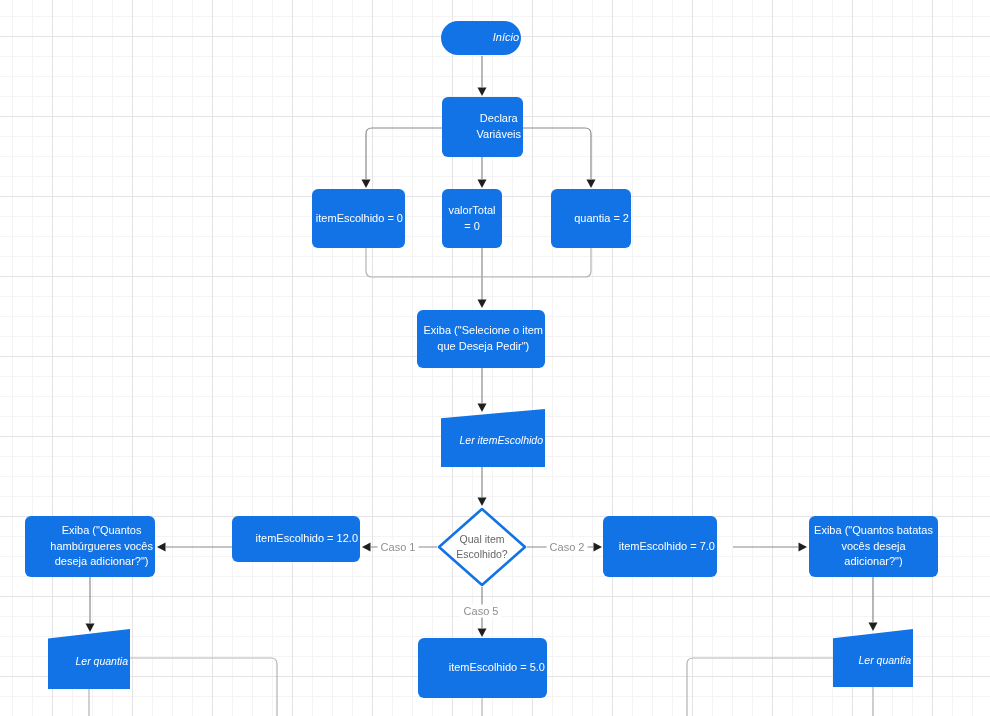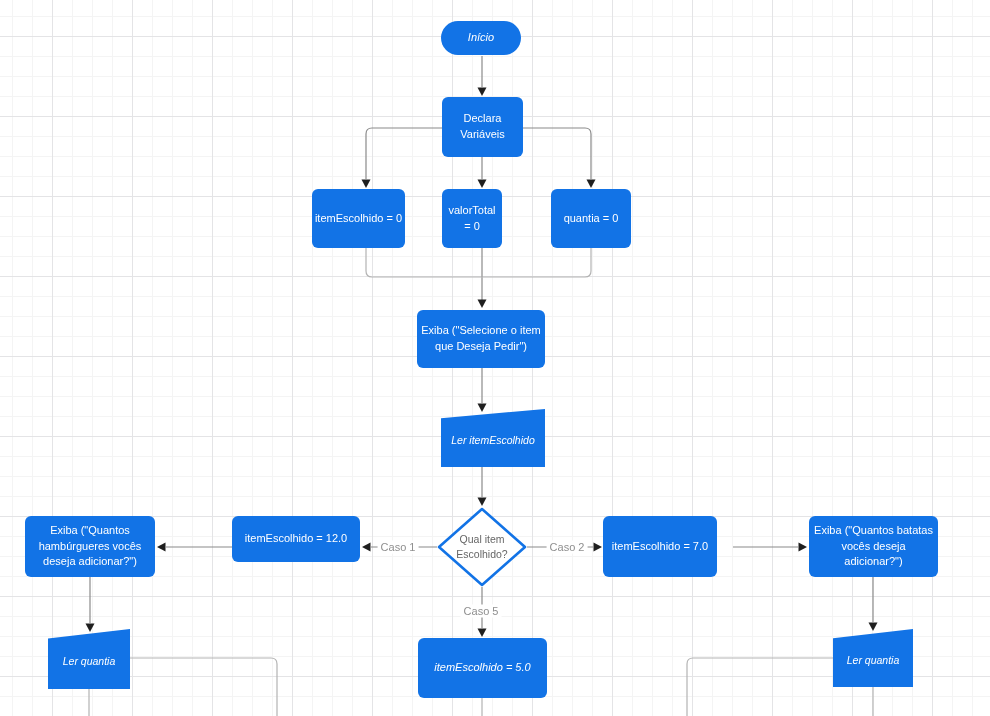--- a/index.html
+++ b/index.html
@@ -34,21 +34,21 @@
   }
   svg.edges{position:absolute;left:0;top:0;width:990px;height:716px;pointer-events:none;}
   svg.edges .ln{fill:none;stroke:var(--edge-line);stroke-width:1.2;}
   svg.edges .lt{stroke:var(--edge-line-light);}
   svg.edges .ah{fill:var(--arrowhead);stroke:none;}
   .node{
     position:absolute;
     background:var(--node-fill);
     color:var(--node-text);
     border-radius:6px;
-    display:flex;align-items:center;justify-content:center;
+    display:flex;align-items:center;justify-content:flex-end;
     text-align:center;
     font-size:11px;line-height:1.45;
     white-space:pre-line;
     padding:2px;box-sizing:border-box;
   }
   .node.pill{border-radius:17px;}
   .node.italic{font-style:italic;}
   .node.manual{
     border-radius:0;
     clip-path:polygon(0% 16%, 100% 0%, 100% 100%, 0% 100%);
@@ -165,21 +165,21 @@
 
   <div class="node" style="left:312px;top:189px;width:93px;height:59px;">
     <span>itemEscolhido = 0</span>
   </div>
 
   <div class="node" style="left:442px;top:189px;width:60px;height:59px;">
     <span>valorTotal = 0</span>
   </div>
 
   <div class="node" style="left:551px;top:189px;width:80px;height:59px;">
-    <span>quantia = 0</span>
+    <span>quantia = 2</span>
   </div>
 
   <div class="node" style="left:417px;top:310px;width:128px;height:58px;">
     <span>Exiba ("Selecione o item
 que Deseja Pedir")</span>
   </div>
 
   <div class="node manual italic" style="left:441px;top:409px;width:104px;height:58px;">
     <span>Ler itemEscolhido</span>
   </div>
@@ -212,21 +212,21 @@
 
   <div class="node" style="left:809px;top:516px;width:129px;height:61px;">
     <span>Exiba ("Quantos batatas
 vocês deseja adicionar?")</span>
   </div>
 
   <div class="node manual italic" style="left:833px;top:629px;width:80px;height:58px;">
     <span>Ler quantia</span>
   </div>
 
-  <div class="node" style="left:418px;top:638px;width:129px;height:60px;font-style:italic;">
+  <div class="node" style="left:418px;top:638px;width:129px;height:60px;">
     <span>itemEscolhido = 5.0</span>
   </div>
 
   <div class="edge-label" style="left:398px;top:547px;">Caso 1</div>
   <div class="edge-label" style="left:567px;top:547px;">Caso 2</div>
   <div class="edge-label" style="left:481px;top:611px;">Caso 5</div>
 
 </div>
 
 </body></html>

